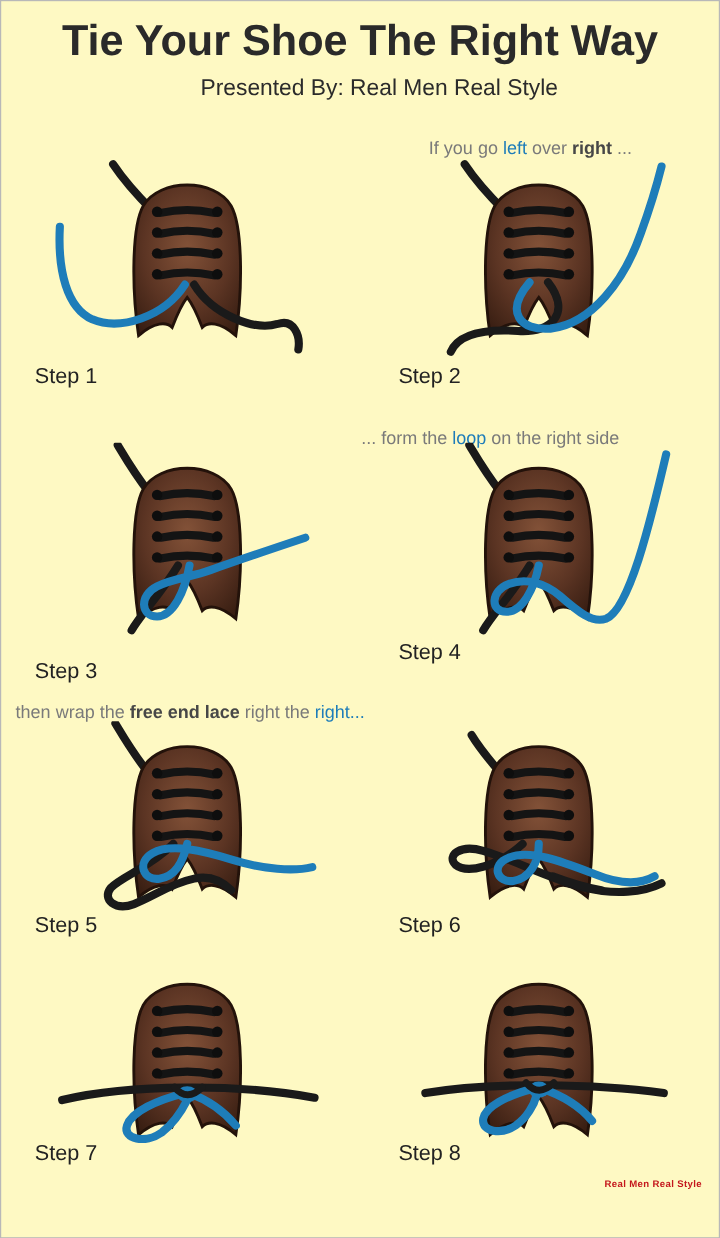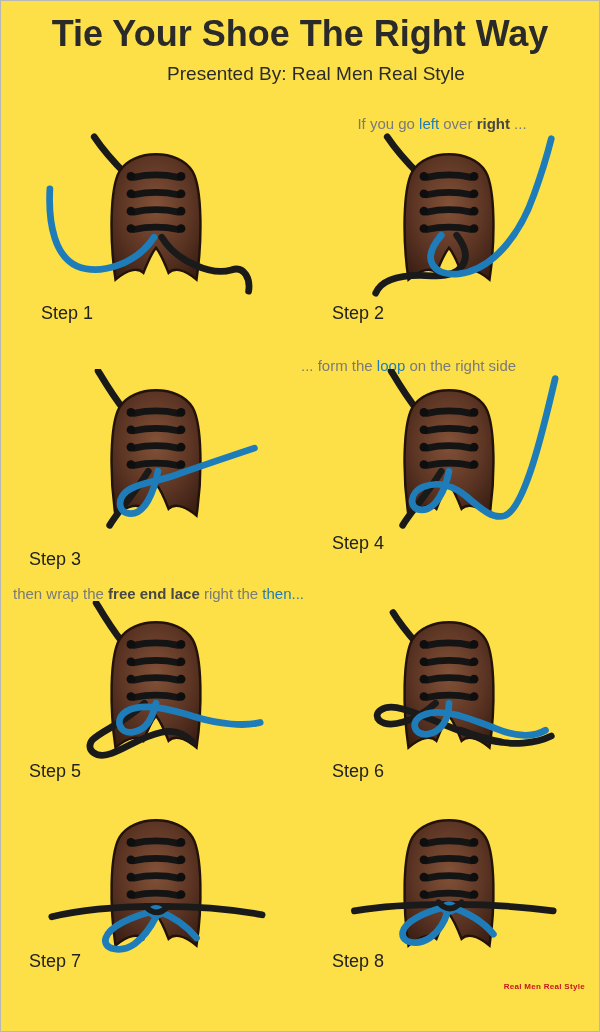--- a/index.html
+++ b/index.html
@@ -6,21 +6,21 @@
     --lace-blue:#1e7db9;
     --lace-black:#1a1a1a;
     --annotation-gray:#7a7a7a;
     --logo-navy:#1b2530;
     --logo-red:#c4161c;
     --shoe-brown:#5b3423;
   }
   html,body{margin:0;padding:0;background:#ffffff;}
   .page{
     position:relative;width:600px;height:1032px;margin:0 auto;
-    background:#fde047;border:1px solid #b8b8b8;box-sizing:border-box;
+    background:#fef9c3;border:1px solid #b8b8b8;box-sizing:border-box;
     font-family:"Liberation Sans",sans-serif;overflow:hidden;
   }
   .title{
     position:absolute;top:12px;left:0;width:100%;text-align:center;
     font-size:36px;font-weight:700;color:#2a2a2a;letter-spacing:0px;
   }
   .subtitle{
     position:absolute;top:62px;left:16px;width:100%;text-align:center;
     font-size:19px;color:#2b2b2b;
   }
@@ -35,21 +35,21 @@
   .a3{top:584px;left:12px;}
   .a4{top:584px;left:305px;width:282px;text-align:center;}
 
   .step-figure{position:absolute;width:290px;height:164px;}
   .f1{top:132px;left:10px;} .f2{top:132px;left:303px;}
   .f3{top:368px;left:10px;} .f4{top:368px;left:303px;}
   .f5{top:600px;left:10px;} .f6{top:600px;left:303px;}
   .f7{top:798px;left:10px;} .f8{top:798px;left:303px;}
 
   .step-label{position:absolute;font-size:18px;color:#222;}
-  .l1{top:302px;left:40px;} .l2{top:302px;left:331px;}
+  .l1{top:302px;left:28px;} .l2{top:302px;left:331px;}
   .l3{top:548px;left:28px;} .l4{top:532px;left:331px;}
   .l5{top:760px;left:28px;} .l6{top:760px;left:331px;}
   .l7{top:950px;left:28px;} .l8{top:950px;left:331px;}
 
   .logo{position:absolute;right:14px;top:980px;text-align:center;line-height:1;}
   .logo-title{font-family:"Liberation Serif",serif;font-size:30px;font-weight:700;
     color:var(--logo-navy);letter-spacing:1px;}
   .logo-sub{font-size:8px;font-weight:700;color:var(--logo-red);margin-top:2px;
     letter-spacing:0.3px;}
 
@@ -93,21 +93,21 @@
     </defs>
   </svg>
 
   <div class="title">Tie Your Shoe The Right Way</div>
   <div class="subtitle">Presented By: Real Men Real Style</div>
 
   <div class="annotation a1"><span>If you go </span><span class="blue">left</span><span> over </span><span class="bold">right</span><span> ...</span></div>
 
   <div class="annotation a2"><span>... form the </span><span class="blue">loop</span><span> on the right side</span></div>
 
-  <div class="annotation a3"><span>then wrap the </span><span class="bold">free end lace</span><span> right the </span><span class="blue">then...</span></div>
+  <div class="annotation a3"><span>then wrap the </span><span class="bold">free end lace</span><span> right the </span><span class="blue">right...</span></div>
 
 
   <svg class="step-figure f1" viewBox="0 0 300 170">
     <path class="lace lace-black" d="M120,44 C104,28 94,16 86,4"></path>
     <use href="#shoe"></use>
     <path class="lace lace-blue" d="M148,108 C130,136 92,148 68,138 C46,128 38,96 40,58"></path>
     <path class="lace lace-black" d="M156,108 C172,134 208,148 228,142 C242,137 248,152 246,164"></path>
   </svg>
 
   <svg class="step-figure f2" viewBox="0 0 300 170">

